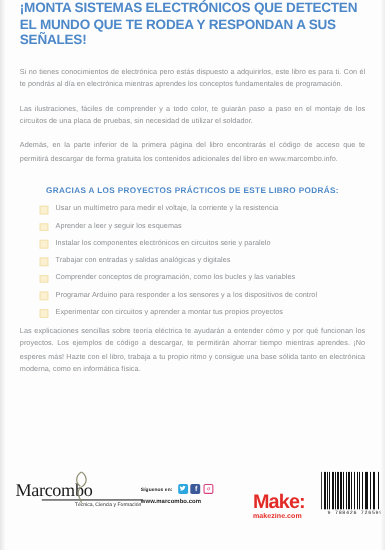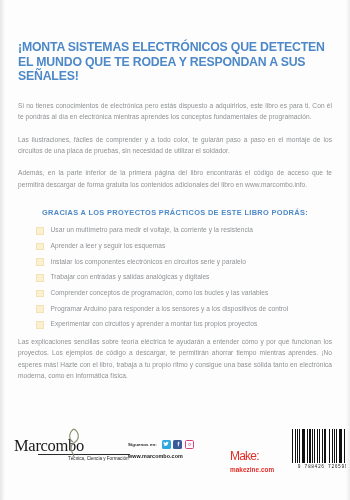--- a/index.html
+++ b/index.html
@@ -35,21 +35,20 @@
     content: "";
     position: absolute;
     right: 0; top: 0; bottom: 0;
     width: 4px;
     background: linear-gradient(to left, #ececec, #fdfdfd);
     pointer-events: none;
   }
 
   .headline {
     margin: 0;
-    padding-top: 40px;
     color: #4d88c8;
     font-size: 12.3px;
     line-height: 14.6px;
     font-weight: bold;
     letter-spacing: -0.2px;
     text-transform: uppercase;
   }
 
   .body-par {
     margin: 0;
@@ -194,22 +193,22 @@
     color: #1b1b1b;
     letter-spacing: 0.05px;
   }
 
   .make-logo {
     flex: 0 0 auto;
     margin-left: 16px;
     width: 62px;
   }
   .make-word {
-    font-size: 12px;
-    font-weight: normal;
+    font-size: 18px;
+    font-weight: bold;
     color: #e22b26;
     letter-spacing: -0.8px;
     line-height: 17px;
     margin-top: 22px;
   }
   .make-url {
     font-size: 6.4px;
     font-weight: bold;
     color: #e22b26;
     letter-spacing: 0.05px;

